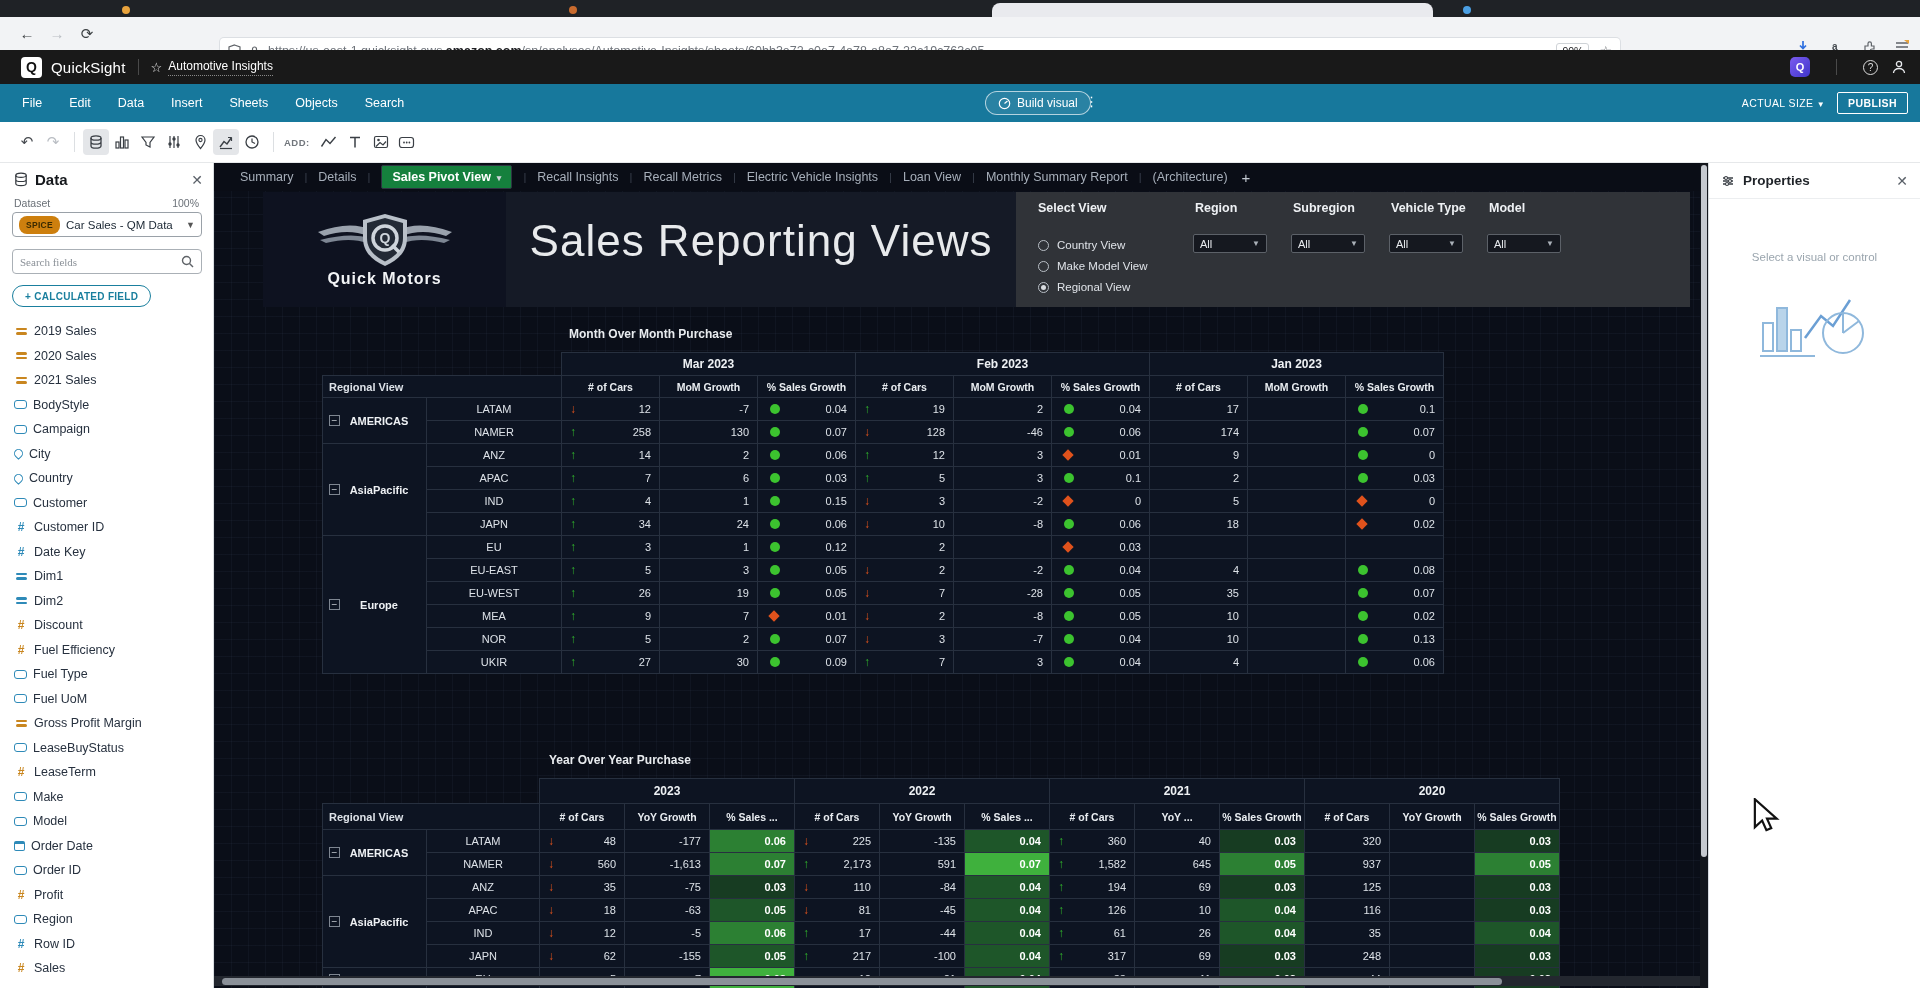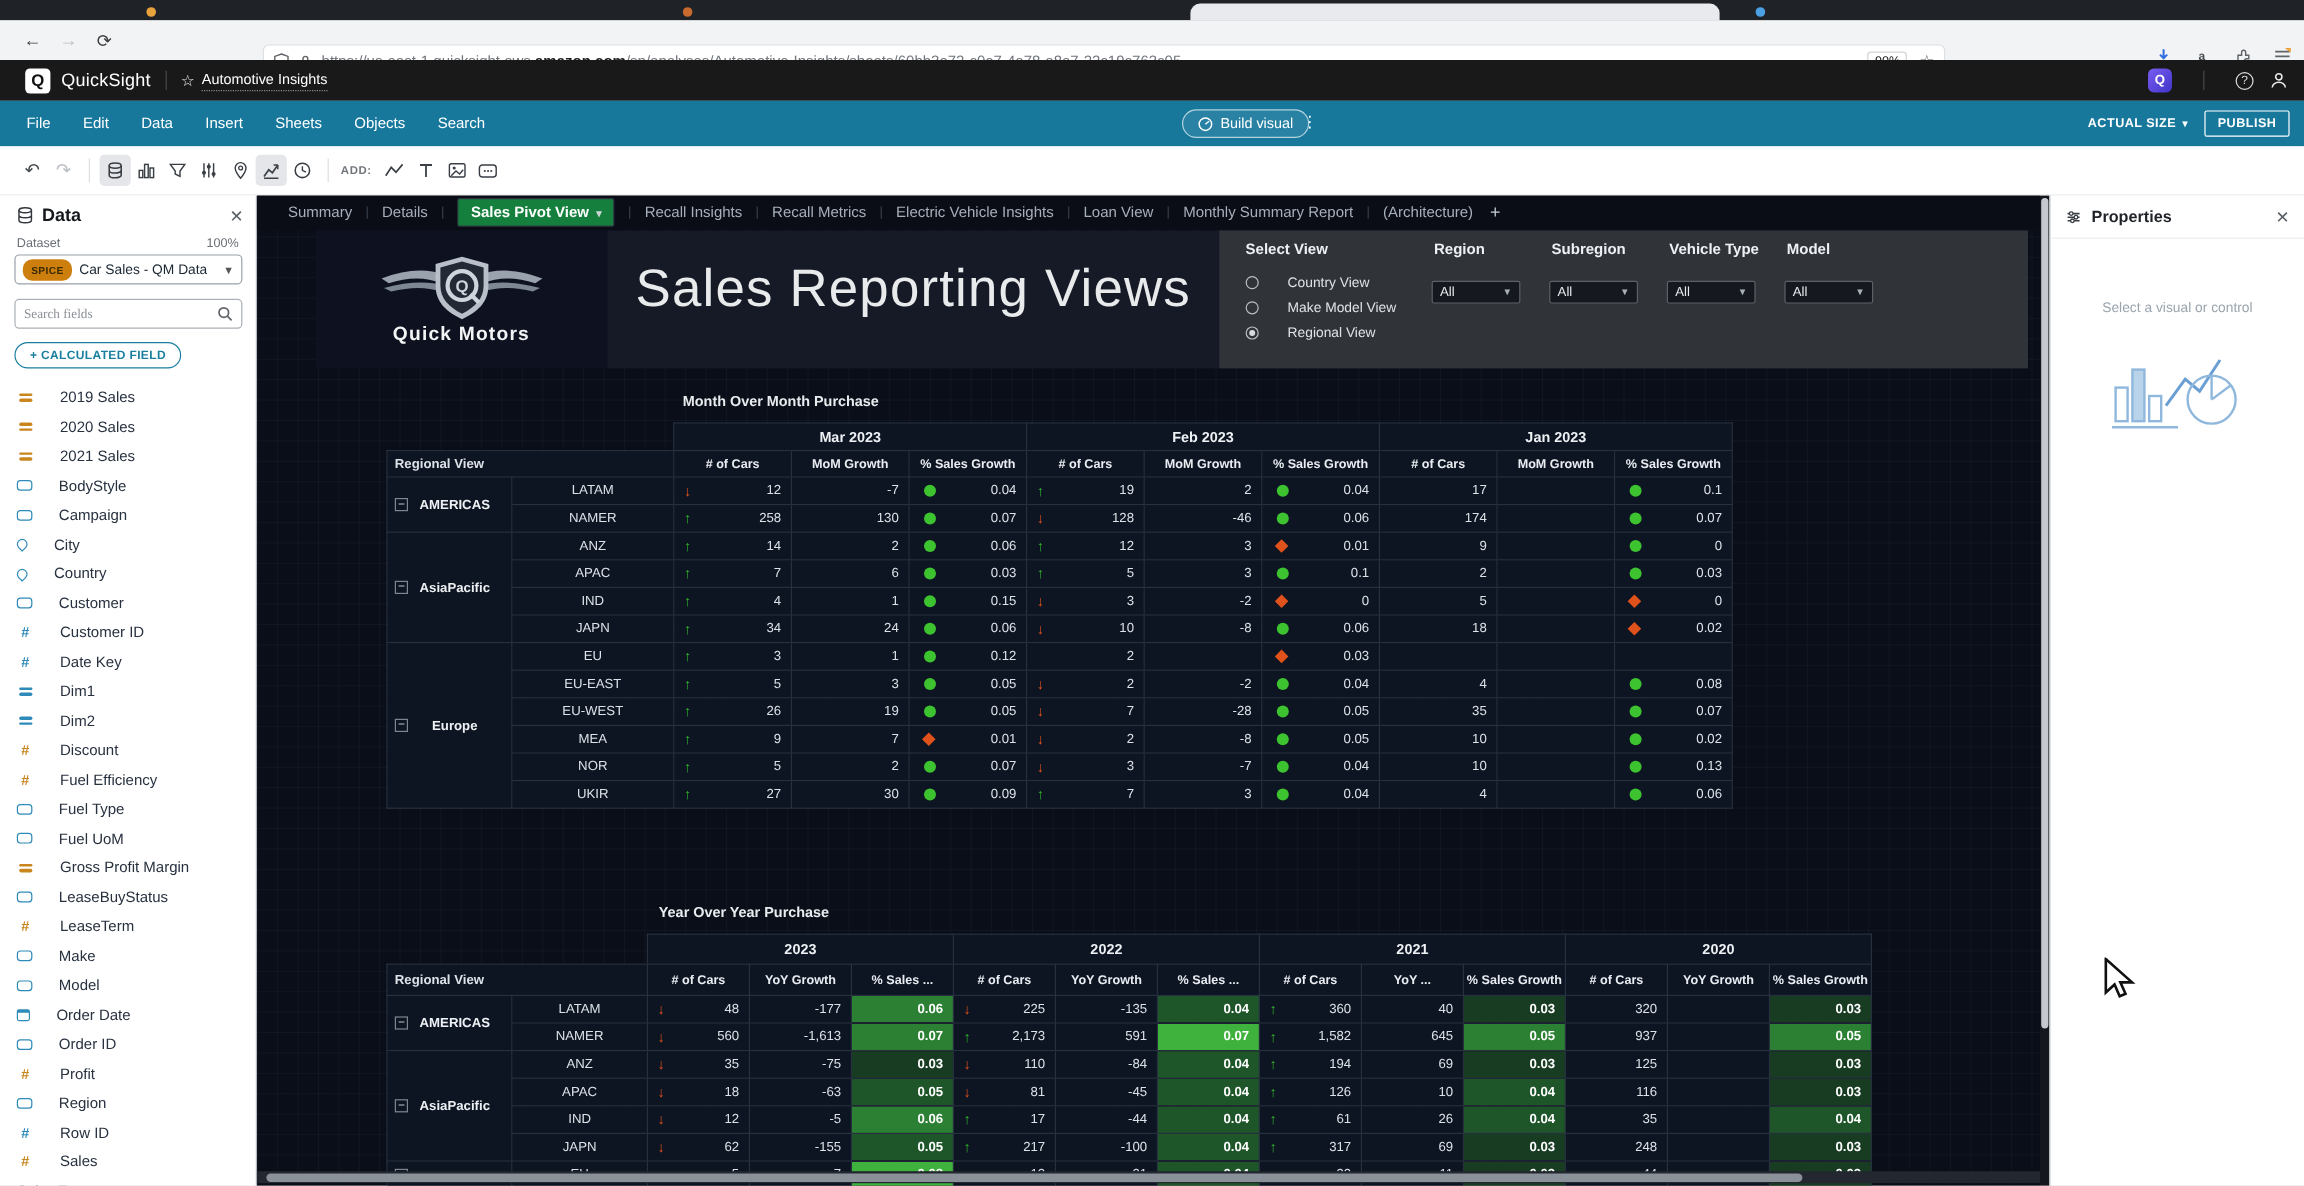--- a/index.html
+++ b/index.html
@@ -32,21 +32,21 @@
   #qbadge{width:20px;height:20px;border-radius:5px;background:linear-gradient(135deg,#7b5cf0,#3f35c9);display:flex;align-items:center;justify-content:center;font-size:11px;font-weight:bold;color:#fff}
   #helpicon{width:15px;height:15px;border:1px solid #ddd;border-radius:50%;font-size:10px;display:flex;align-items:center;justify-content:center;color:#ddd}
 
   
   #menubar{position:absolute;left:0;top:84px;width:1920px;height:38px;background:#17789c;display:flex;align-items:center;color:#fff}
   #menu-items{display:flex;margin-left:22px;gap:27px}
   .menu-item{font-size:12.5px}
   #buildvisual{position:absolute;left:985px;top:7px;height:24px;border:1px solid rgba(255,255,255,.65);border-radius:12px;display:flex;align-items:center;gap:6px;padding:0 12px;font-size:12px;background:rgba(255,255,255,.08)}
   #kebab{position:absolute;left:1085px;top:10px;font-size:13px;color:#fff}
   #menubar-right{position:absolute;right:12px;top:0;height:38px;display:flex;align-items:center;gap:12px}
-  #actualsize{font-size:10.5px;font-weight:bold;letter-spacing:.4px}
+  #actualsize{font-size:10.5px;font-weight:normal;letter-spacing:.4px}
   #publishbtn{border:1px solid #fff;border-radius:2px;font-size:10.5px;font-weight:bold;padding:4px 10px;letter-spacing:.4px}
 
   
   #toolbar{position:absolute;left:0;top:122px;width:1920px;height:41px;background:#fff;border-bottom:1px solid #e6e8ea;display:flex;align-items:center}
   .tbtn{width:26px;height:26px;display:flex;align-items:center;justify-content:center;border-radius:4px;color:#45494e;font-size:15px}
   .tbtn.sel{background:#e4e6e9}
   .tdiv{width:1px;height:20px;background:#dcdfe2;margin:0 8px}
   #addlabel{font-size:9.5px;font-weight:bold;color:#71767c;letter-spacing:.5px;margin:0 6px 0 2px}
 
   
@@ -59,21 +59,21 @@
   #dp-dsbox{position:absolute;left:12px;top:49px;width:190px;height:25px;border:1px solid #9aa1a8;border-radius:4px;display:flex;align-items:center;padding:0 6px;gap:6px}
   #spicepill{background:#cd7f0e;color:#3a2a00;font-size:8.5px;font-weight:bold;border-radius:8px;padding:4px 7px;letter-spacing:.3px}
   #dsname{font-size:11.5px;color:#1b2733;white-space:nowrap;overflow:hidden}
   #dsbox-caret{margin-left:auto;font-size:9px;color:#555}
   #dp-search{position:absolute;left:12px;top:86px;width:190px;height:25px;border:1px solid #aab0b6;border-radius:4px;display:flex;align-items:center;padding:0 7px}
   #dp-search input{border:none;outline:none;font-size:11px;color:#333;width:150px;font-family:Liberation Serif, serif}
   #dp-search input::placeholder{color:#8b9198}
   #dp-search svg{margin-left:auto}
   #calcbtn{position:absolute;left:12px;top:122px;height:22px;border:1.5px solid #1a7f9e;border-radius:12px;color:#1a7f9e;font-size:10px;font-weight:bold;display:flex;align-items:center;padding:0 12px;letter-spacing:.3px}
   #fieldlist{position:absolute;left:0;top:156px;width:214px}
-  .field{height:24.5px;display:flex;align-items:center;padding-left:14px;gap:22px}
+  .field{height:24.5px;display:flex;align-items:center;padding-left:14px;gap:6px}
   .field .label{font-size:12.5px;color:#27313f}
   .fi{display:inline-flex;flex-direction:column;gap:2px;width:14px;align-items:center;justify-content:center}
   .fi.bars i{display:block;width:11px;height:2.5px;border-radius:1.5px}
   .fi.bars.o i{background:#c9861f}
   .fi.bars.b i{background:#2e8ab8}
   .fi.hash{font-size:12px;font-weight:bold;flex-direction:row}
   .fi.hash.o{color:#c9861f}
   .fi.hash.b{color:#2e8ab8}
   .fi.rect{width:13px;height:9px;border:1.6px solid #2e8ab8;border-radius:3px}
   .fi.geo{width:9px;height:9px;border:1.6px solid #2e8ab8;border-radius:50% 50% 50% 0;transform:rotate(-45deg)}
@@ -92,21 +92,21 @@
 
   
   #logobox{position:absolute;left:49px;top:29px;width:243px;height:115px;background:#0e1220;display:flex;flex-direction:column;align-items:center;justify-content:center}
   #brandname{font-size:16px;font-weight:bold;color:#f2f4f6;letter-spacing:1px;margin-top:2px}
   #titlestrip{position:absolute;left:292px;top:29px;width:510px;height:115px;background:#151a26;text-align:center}
   #dashtitle{font-size:44px;font-weight:300;color:#e8eaec;margin-top:24px;letter-spacing:1px}
   #filterpanel{position:absolute;left:802px;top:29px;width:674px;height:115px;background:#303338}
   .flabel{position:absolute;top:9px;font-size:12.5px;font-weight:bold;color:#eef1f4}
   #sv-label{left:22px}
   #radiolist{position:absolute;left:22px;top:38px}
-  .radiorow{display:flex;align-items:flex-start;gap:24px;height:21px}
+  .radiorow{display:flex;align-items:flex-end;gap:8px;height:21px}
   .radio{width:11px;height:11px;border:1.5px solid #b9bfc6;border-radius:50%;position:relative;flex:0 0 auto}
   .radio.sel::after{content:"";position:absolute;left:2px;top:2px;width:5px;height:5px;border-radius:50%;background:#d7dbdf}
   .radiolabel{font-size:11.5px;color:#dfe3e8}
   .dd{position:absolute;top:42px;width:74px;height:19px;background:#15181f;border:1px solid #5c6168;border-radius:2px;color:#e8ebee;font-size:11px;display:flex;align-items:center;justify-content:space-between;padding:0 6px}
   .dd .caret{font-size:8px;color:#aab0b8}
 
   
   .vtitle{position:absolute;font-weight:bold;font-size:12px;color:#e9ecef}
   table.pivot{position:absolute;border-collapse:collapse;table-layout:fixed;background:transparent}
   .pivot td,.pivot th{border:1px solid #27303f;background:#0d1422;color:#dde2e8;font-size:11px;height:23px;padding:0;white-space:nowrap;overflow:hidden;font-weight:normal}

